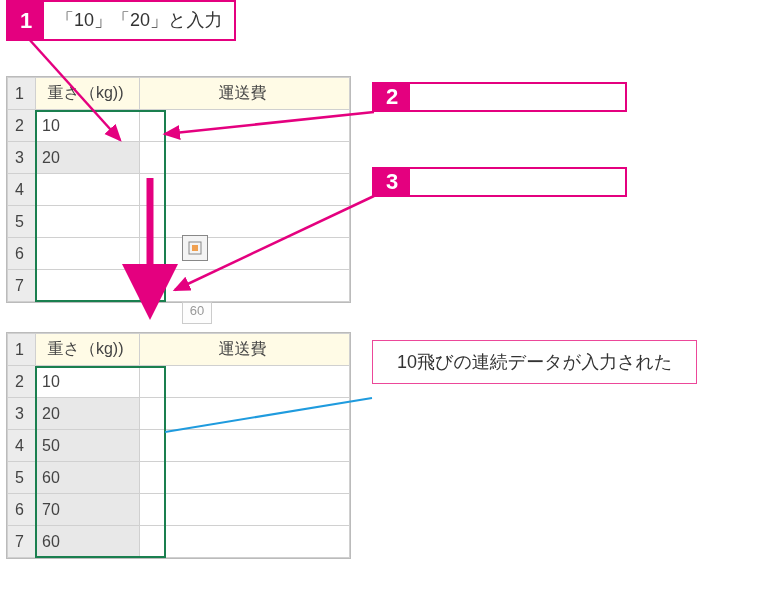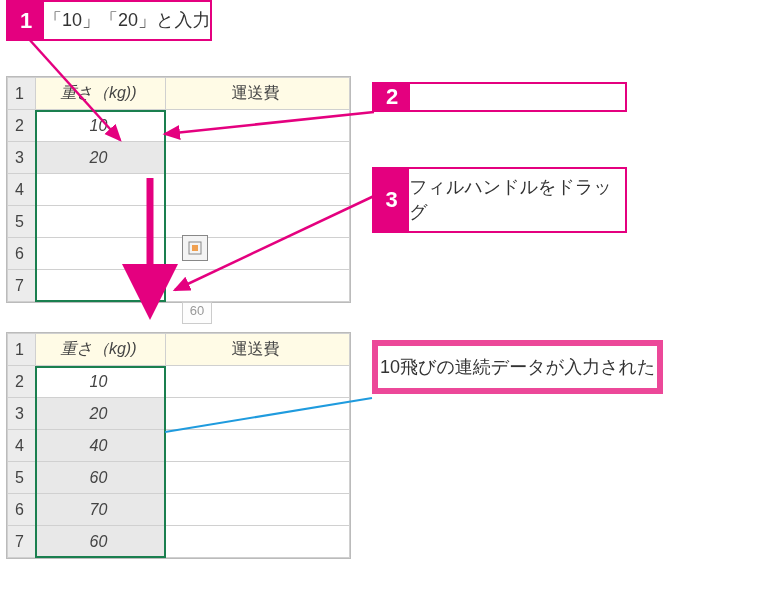--- a/index.html
+++ b/index.html
@@ -19,71 +19,71 @@
     .step-num {
       width: 36px;
       display: flex;
       align-items: center;
       justify-content: center;
       color: #fff;
       font-size: 22px;
       font-weight: bold;
     }
     .step-text {
-      padding: 6px 0;
+      padding: 6px 12px;
       font-size: 18px;
       line-height: 1.4;
       color: #333;
       background: #fff;
     }
     .step1 { top: 0; left: 6px; border-color: #e4007f; }
     .step1 .step-num { background: #e4007f; }
     .step2 { top: 82px; left: 372px; border-color: #e4007f; }
     .step2 .step-num { background: #e4007f; }
     .step3 { top: 167px; left: 372px; border-color: #e4007f; }
     .step3 .step-num { background: #e4007f; }
     .result-box {
       position: absolute;
       top: 340px;
       left: 372px;
-      border: 6px solid #ec4899;
-      padding: 8px 2px;
+      border: 1px solid #ec4899;
+      padding: 8px 24px;
       font-size: 18px;
       line-height: 1.45;
       color: #333;
     }
     .sheet {
       position: absolute;
       border: 1px solid #bbb;
       background: #fff;
     }
     .sheet1 { top: 76px; left: 6px; width: 345px; }
     .sheet2 { top: 332px; left: 6px; width: 345px; }
     .sheet table { border-collapse: collapse; width: 100%; }
     .sheet td, .sheet th {
       border: 1px solid #d0d0d0;
       height: 32px;
       font-size: 16px;
       color: #444;
-      text-align: center;
+      text-align: left;
       padding: 0 10px 0 6px;
       font-weight: normal;
     }
     .rowh {
       width: 28px;
       text-align: center !important;
       background: #ececec;
       color: #666;
     }
     .colh {
       background: #fffbe6;
       text-align: center !important;
       color: #555;
     }
-    .col-a { width: 130px; font-style: italic; }
+    .col-a { width: 104px; }
     .blank { background: #fff; }
     .sel-border {
       position: absolute;
       border: 2px solid #1a7f4f;
       pointer-events: none;
     }
     .sheet1 .sel-border { top: 33px; left: 28px; width: 131px; height: 192px; }
     .sheet2 .sel-border { top: 33px; left: 28px; width: 131px; height: 192px; }
     .fill-tag {
       position: absolute;
@@ -123,21 +123,20 @@
   <div class="step-num">1</div>
   <div class="step-text">「10」「20」と入力</div>
 </div>
 
 <div class="step-box step2" style="width:255px;">
   <div class="step-num">2</div>
 </div>
 
 <div class="step-box step3" style="width:255px;">
   <div class="step-num">3</div>
-  <div class="step-text">フィルハンドルをドラッグ</div>
 </div>
 
 <div class="result-box">10飛びの連続データが入力された</div>
 
 <div class="sheet sheet1">
   <table>
     <tbody>
         <tr>
       <td class="rowh">1</td>
       <td class="colh col-a">重さ（kg))</td>
@@ -198,21 +197,21 @@
       <td class="col-a">10</td>
       <td class="blank"></td>
     </tr>
     <tr>
       <td class="rowh">3</td>
       <td class="col-a sel-a7">20</td>
       <td class="blank"></td>
     </tr>
     <tr>
       <td class="rowh">4</td>
-      <td class="col-a sel-a7">40</td>
+      <td class="col-a sel-a7">50</td>
       <td class="blank"></td>
     </tr>
     <tr>
       <td class="rowh">5</td>
       <td class="col-a sel-a7">60</td>
       <td class="blank"></td>
     </tr>
     <tr>
       <td class="rowh">6</td>
       <td class="col-a sel-a7">70</td>

